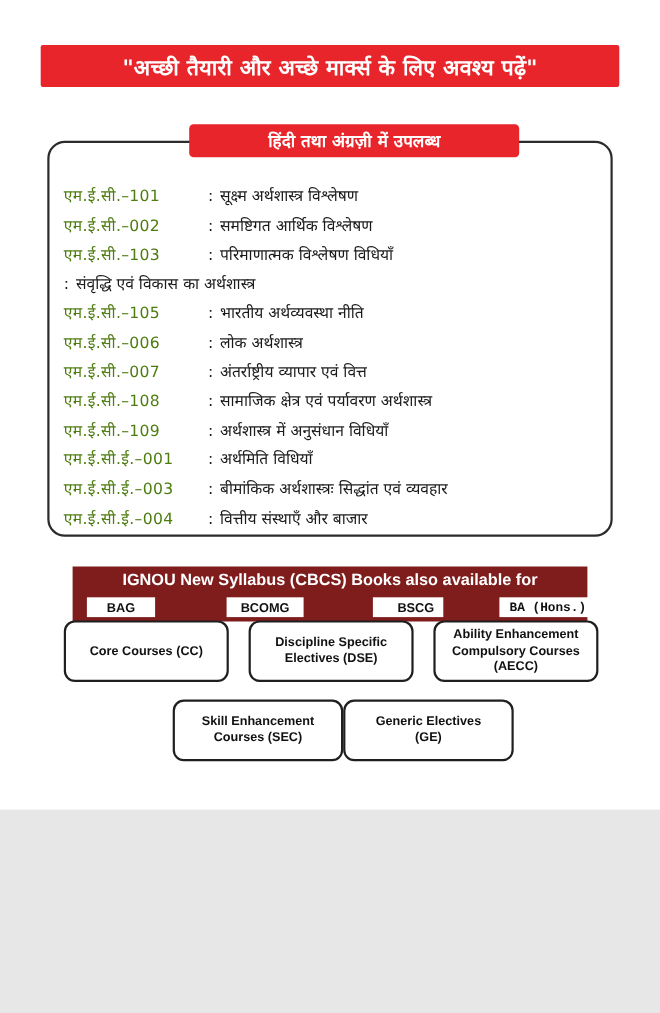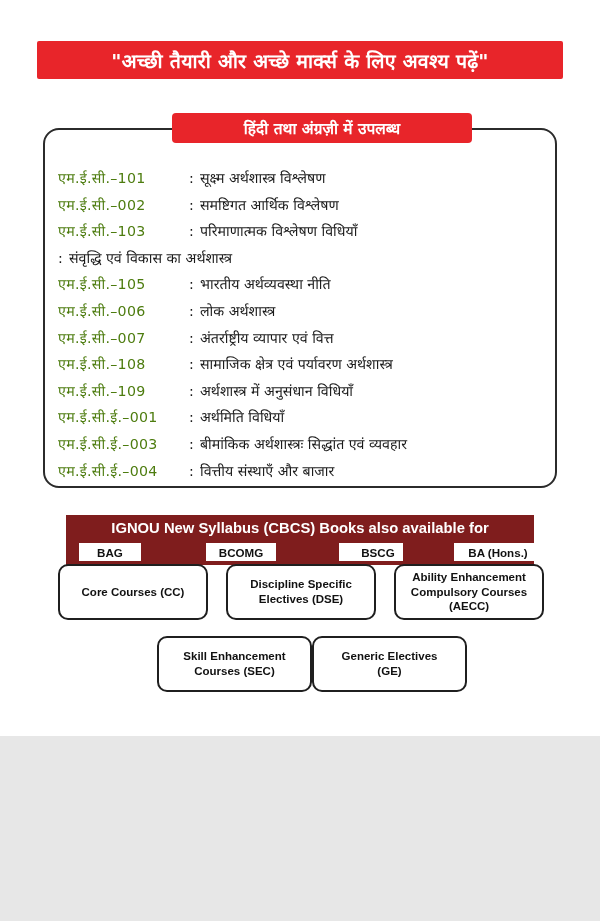--- a/index.html
+++ b/index.html
@@ -144,21 +144,21 @@
     display: flex;
     align-items: center;
     justify-content: center;
     padding: 0 6px;
     white-space: nowrap;
     text-align: center;
   }
   .sb-tag.t0 { left: 5px;   width: 62px; }
   .sb-tag.t1 { left: 132px; width: 70px; }
   .sb-tag.t2 { left: 265px; width: 64px; padding-left: 20px; }
-  .sb-tag.t3 { left: 380px; width: 88px; }
+  .sb-tag.t3 { left: 380px; width: 88px; font-family: Liberation Mono, monospace; }
 
   
   .cat-row {
     position: absolute;
     display: flex;
     align-items: stretch;
   }
   .cat-row.row1 { left: 58px; top: 564px; width: 486px; justify-content: space-between; }
   .cat-row.row2 { left: 137px; top: 636px; width: 330px; justify-content: space-between; padding-left: 20px; }
 

